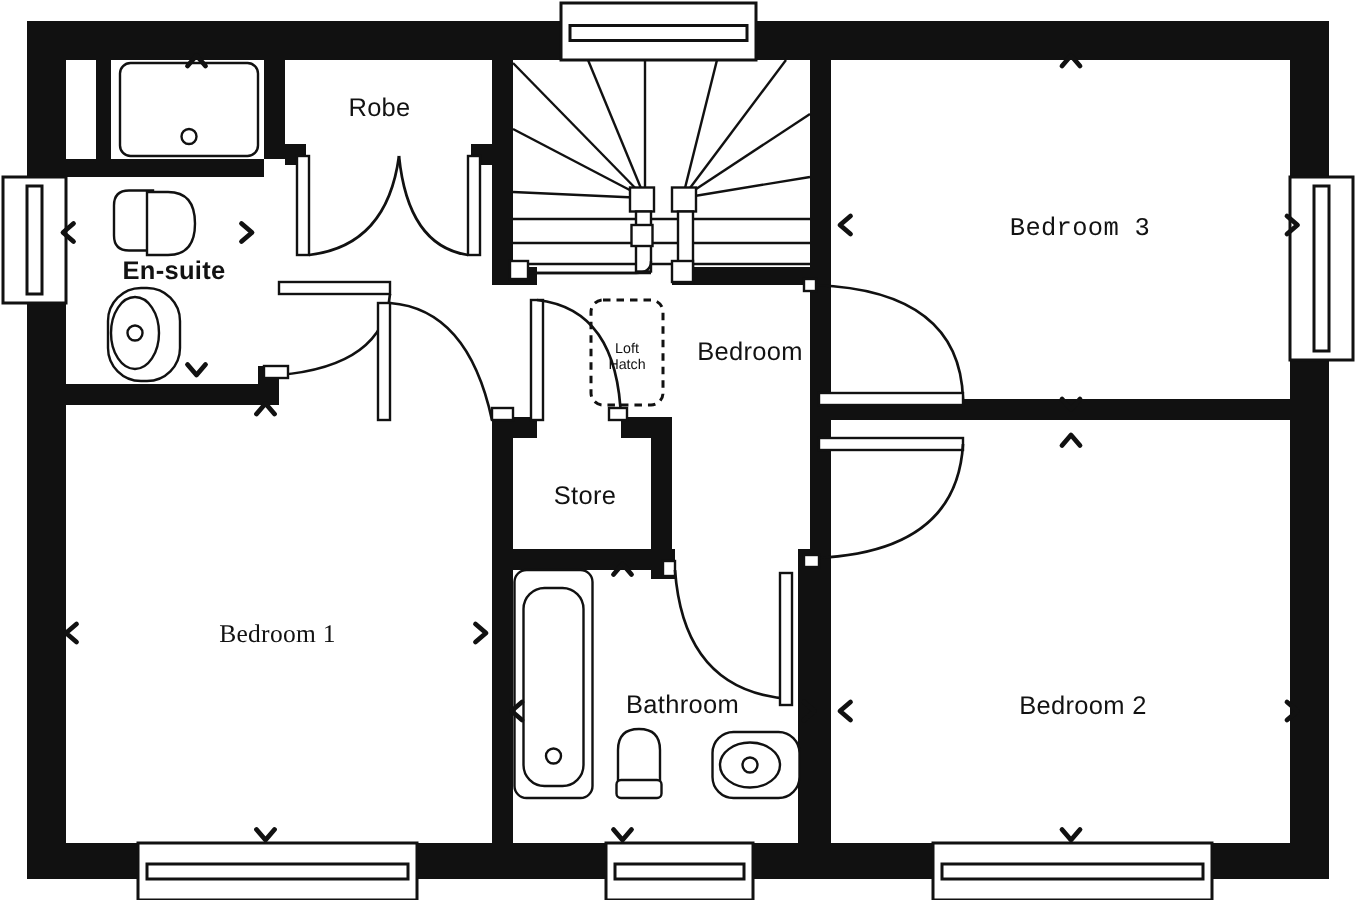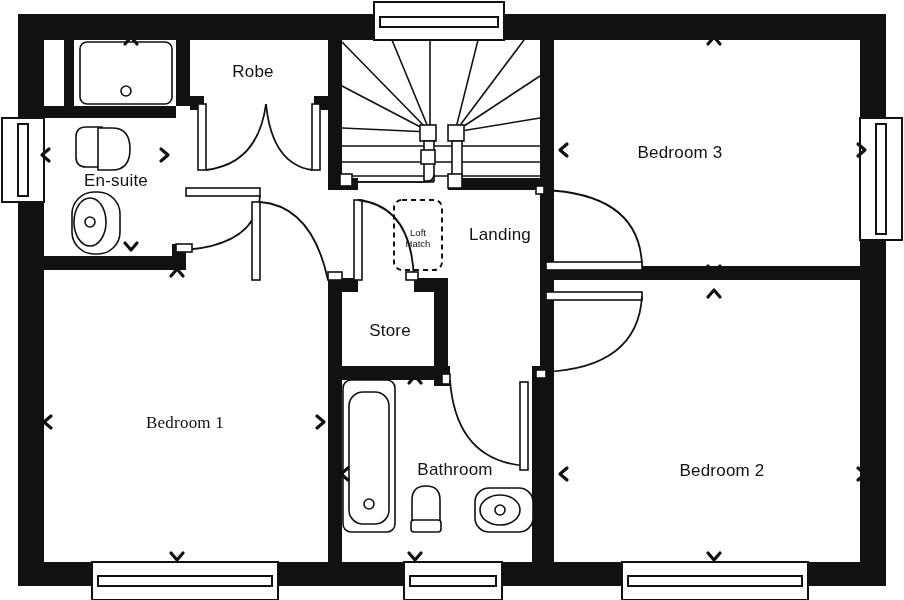--- a/index.html
+++ b/index.html
@@ -324,23 +324,23 @@
       <polyline points="708,553 714,560 720,553"></polyline>
 
       <polyline points="409,383 415,376 421,383"></polyline>
       <polyline points="348,468 341,474 348,480"></polyline>
       <polyline points="536,468 543,474 536,480"></polyline>
       <polyline points="409,553 415,560 421,553"></polyline>
     </g>
   </svg>
 
   <div class="room-label" style="left:253px; top:72px;">Robe</div>
-  <div class="room-label" style="left:116px; top:181px;">En-suite</div>
-  <div class="room-label" style="left:680px; top:153px;">Bedroom 3</div>
-  <div class="room-label" style="left:500px; top:235px;">Landing</div>
+  <div class="room-label" style="left:116px; top:181px;font-weight:bold;">En-suite</div>
+  <div class="room-label" style="left:720px; top:153px;font-family:Liberation Mono, monospace;">Bedroom 3</div>
+  <div class="room-label" style="left:500px; top:235px;">Bedroom</div>
   <div class="room-label" style="left:390px; top:331px;">Store</div>
   <div class="room-label" style="left:185px; top:423px;font-family:Liberation Serif, serif;">Bedroom 1</div>
   <div class="room-label" style="left:455px; top:470px;text-align:center;">Bathroom</div>
   <div class="room-label" style="left:722px; top:471px;text-align:right;">Bedroom 2</div>
 
   <div class="hatch-label" style="left:418px; top:222px;">Loft
 Hatch</div>
 
 </div>
 

